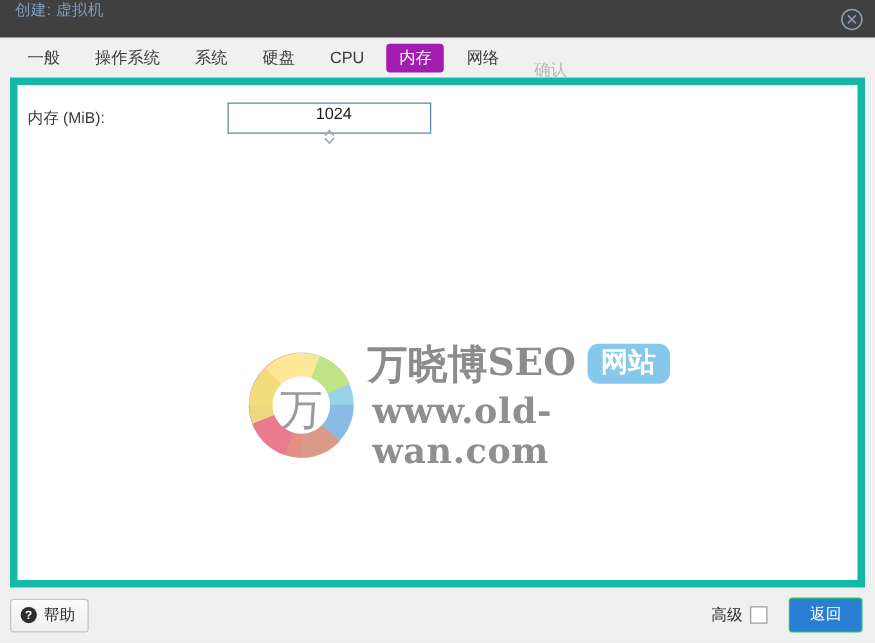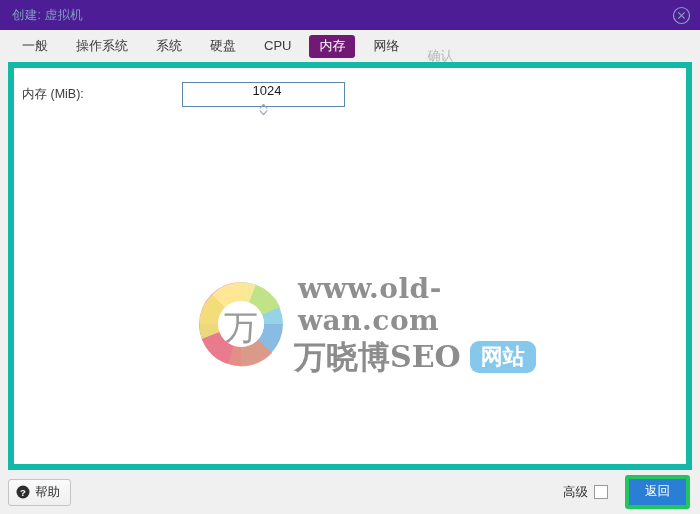--- a/index.html
+++ b/index.html
@@ -26,23 +26,22 @@
     box-sizing: border-box;
     display: flex;
     flex-direction: column;
   }
 
   
   #titlebar {
     position: relative;
     height: 30px;
     flex: 0 0 30px;
-    background: #4c1d95;
-    display: flex;
-    align-items: center;
+    background: #404040;
+    display: flex;
     padding-left: 12px;
   }
   #title-text {
     font-size: 12.5px;
     color: #7f9bbf;
     letter-spacing: 0.2px;
     white-space: nowrap;
   }
   #close-btn {
     position: absolute;
@@ -69,21 +68,21 @@
     font-size: 13px;
     color: #3b3b3b;
     padding: 3px 10px 4px 10px;
     margin-right: 8px;
     border-radius: 3px;
     cursor: pointer;
     white-space: nowrap;
     line-height: 16px;
   }
   .tab.active {
-    background: #701a75;
+    background: #a21caf;
     color: #ffffff;
   }
   .tab.disabled {
     color: #b8b8b8;
     cursor: default;
     margin-top: 20px;
   }
 
   
   #content {
@@ -249,21 +248,21 @@
     width: 14px;
     height: 14px;
     border: 1px solid #9a9a9a;
     background: #ffffff;
     box-sizing: border-box;
     cursor: pointer;
   }
   .pbtn {
     background: #2a7fd4;
     color: #ffffff;
-    border: 4px solid #22c55e;
+    border: 1px solid #22c55e;
     border-radius: 3px;
     font-size: 12.5px;
     padding: 5px 16px 6px 16px;
     margin-left: 8px;
     cursor: pointer;
     white-space: nowrap;
     line-height: 15px;
   }
 </style>
 </head>
@@ -320,26 +319,26 @@
             <path d="M8 62 A41 41 0 0 1 18 18 L31 31 A23 23 0 0 0 26 55 Z" fill="#f3e06a" opacity="0.9"></path>
             <path d="M62 8 A41 41 0 0 1 86 30 L68 38 A23 23 0 0 0 55 26 Z" fill="#bfe27a" opacity="0.95"></path>
             <path d="M8 62 A41 41 0 0 0 34 87 L40 68 A23 23 0 0 1 26 55 Z" fill="#ef6f80" opacity="0.9"></path>
             <path d="M34 87 A41 41 0 0 0 78 76 L64 63 A23 23 0 0 1 40 68 Z" fill="#ef8a6a" opacity="0.8"></path>
             <circle cx="47" cy="47" r="23" fill="#ffffff"></circle>
           </g>
           <text x="47" y="62" text-anchor="middle" font-family="DejaVu Serif, Liberation Serif, serif" font-size="34" fill="#9a9a9a">万</text>
         </svg>
       </div>
       <div id="wm-textblock">
-        <div id="wm-url">www.old-wan.com</div>
         <div id="wm-line1">
           <span id="wm-cn">万晓博</span>
           <span id="wm-seo">SEO</span>
           <span id="wm-badge">网站</span>
         </div>
+        <div id="wm-url">www.old-wan.com</div>
       </div>
     </div>
 
   </div>
 
   <div id="bottombar">
     <div id="help-btn">
       <span>
         <svg id="help-icon" width="14" height="14" viewBox="0 0 14 14">
           <circle cx="7" cy="7" r="6.5" fill="#2d2d2d"></circle>

